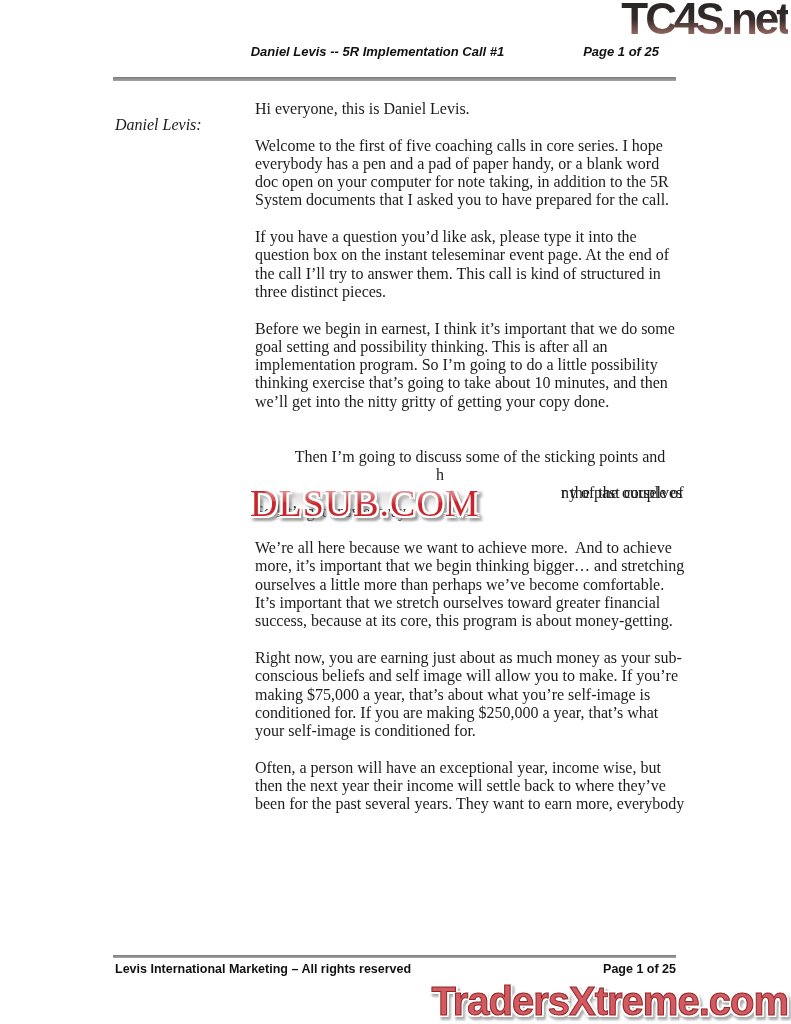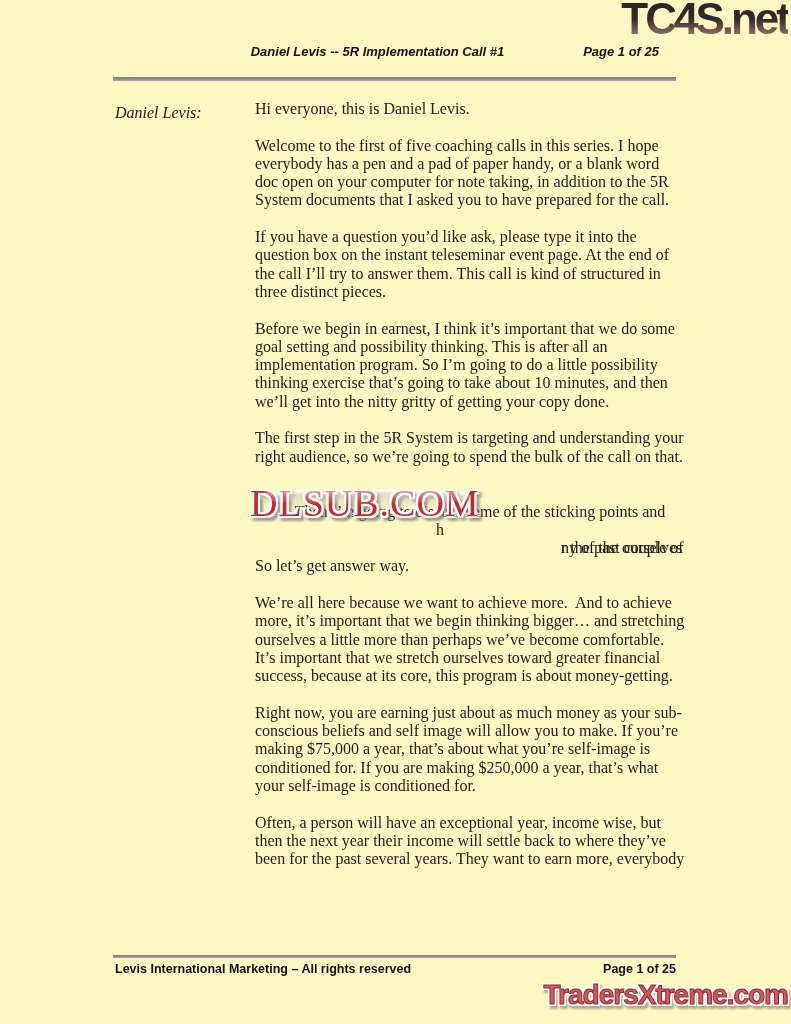--- a/index.html
+++ b/index.html
@@ -1,19 +1,19 @@
 <!DOCTYPE html>
 <html><head>
 <meta charset="utf-8">
 <style>
   * { margin:0; padding:0; box-sizing:border-box; }
   html,body { background:#e8e8e8; }
   .page {
     position:relative; width:791px; height:1024px; margin:0 auto;
-    background:#fef9c3; overflow:hidden;
+    background:#ffffff; overflow:hidden;
     font-family:"Liberation Serif", serif; color:#1c1c1c;
   }
   
   .tc4s {
     position:absolute; top:-3px; right:3px;
     font-family:"Liberation Sans", sans-serif; font-weight:bold;
     font-size:44px; letter-spacing:-3px; line-height:1;
     background:linear-gradient(180deg,#242424 0%,#332b2a 50%,#8c625c 82%,#b5847c 100%);
     -webkit-background-clip:text; background-clip:text; color:transparent;
   }
@@ -24,21 +24,21 @@
     font-size:13px; color:#111;
   }
   .h-title { position:absolute; left:50%; transform:translateX(-50%); white-space:nowrap; }
   .h-page  { position:absolute; right:0; white-space:nowrap; }
   
   .rule { position:absolute; left:113px; width:563px; }
   .rule-top    { top:77px; height:4px; background:linear-gradient(180deg,#7c7c7c,#a6a6a6); }
   .rule-bottom { top:955px; height:3px; background:linear-gradient(180deg,#7c7c7c,#a6a6a6); }
   
   .body { position:absolute; left:115px; top:100px; width:600px; font-size:16px; line-height:18.3px; }
-  .speaker { position:absolute; left:0; top:4px; font-style:italic; white-space:nowrap; }
+  .speaker { position:absolute; left:0; top:16px; font-style:italic; white-space:nowrap; }
   .col { margin-left:140px; }
   .col p { margin:0 0 18.3px 0; white-space:pre; }
   .p6line { position:relative; height:18.3px; white-space:pre; }
   .frag-h    { position:absolute; left:181px; }
   .frag-end  { position:absolute; left:306px; }
   
   .watermark {
     position:absolute; left:250px; top:484px; z-index:5; line-height:1;
     font-family:"Liberation Serif", serif; font-weight:normal;
     font-size:38px; letter-spacing:1px; color:#c9252b;
@@ -57,21 +57,21 @@
     position:absolute; left:115px; top:962px; width:561px; height:16px;
     font-family:"Liberation Sans", sans-serif; font-weight:bold; 
     font-size:12.5px; color:#111;
   }
   .f-left { position:absolute; left:0; white-space:nowrap; }
   .f-page { position:absolute; right:0; white-space:nowrap; }
   
   .tx-logo {
     position:absolute; right:3px; top:981px; line-height:1;
     font-family:"Liberation Sans", sans-serif; font-weight:bold;
-    font-size:28px; letter-spacing:-1px; color:#d25a60;
+    font-size:40px; letter-spacing:-1px; color:#d25a60;
     -webkit-text-stroke:1px #8e2626;
     text-shadow:
       -2px -2px 0 #fff, 2px -2px 0 #fff, -2px 2px 0 #fff, 2px 2px 0 #fff,
       -2px 0 0 #fff, 2px 0 0 #fff, 0 -2px 0 #fff, 0 2px 0 #fff;
     filter:drop-shadow(2px 3px 1px rgba(120,120,120,0.6));
   }
 </style>
 </head>
 <body>
 
@@ -83,35 +83,33 @@
     <span class="h-title">Daniel Levis -- 5R Implementation Call #1</span>
     <span class="h-page">Page 1 of 25</span>
   </div>
 
   <div class="rule rule-top"></div>
 
   <div class="body">
     <span class="speaker">Daniel Levis:</span>
     <div class="col">
       <p>Hi everyone, this is Daniel Levis.</p>
-      <p>Welcome to the first of five coaching calls in this series. I hope
+      <p>Welcome to the first of five coaching calls in core series. I hope
 everybody has a pen and a pad of paper handy, or a blank word
 doc open on your computer for note taking, in addition to the 5R
 System documents that I asked you to have prepared for the call.</p>
       <p>If you have a question you’d like ask, please type it into the
 question box on the instant teleseminar event page. At the end of
 the call I’ll try to answer them. This call is kind of structured in
 three distinct pieces.</p>
       <p>Before we begin in earnest, I think it’s important that we do some
 goal setting and possibility thinking. This is after all an
 implementation program. So I’m going to do a little possibility
 thinking exercise that’s going to take about 10 minutes, and then
 we’ll get into the nitty gritty of getting your copy done.</p>
-      <p>The first step in the 5R System is targeting and understanding your
-right audience, so we’re going to spend the bulk of the call on that.</p>
       <div style="margin-bottom:18.3px;">
         <div class="p6line">
           <span>Then I’m going to discuss some of the sticking points and</span>
         </div>
         <div class="p6line">
           <span class="frag-h">h</span>
           <span class="frag-end">r the past couple of</span>
         </div>
         <div class="p6line">
           <span class="frag-end">ny of the ourselves</span>

